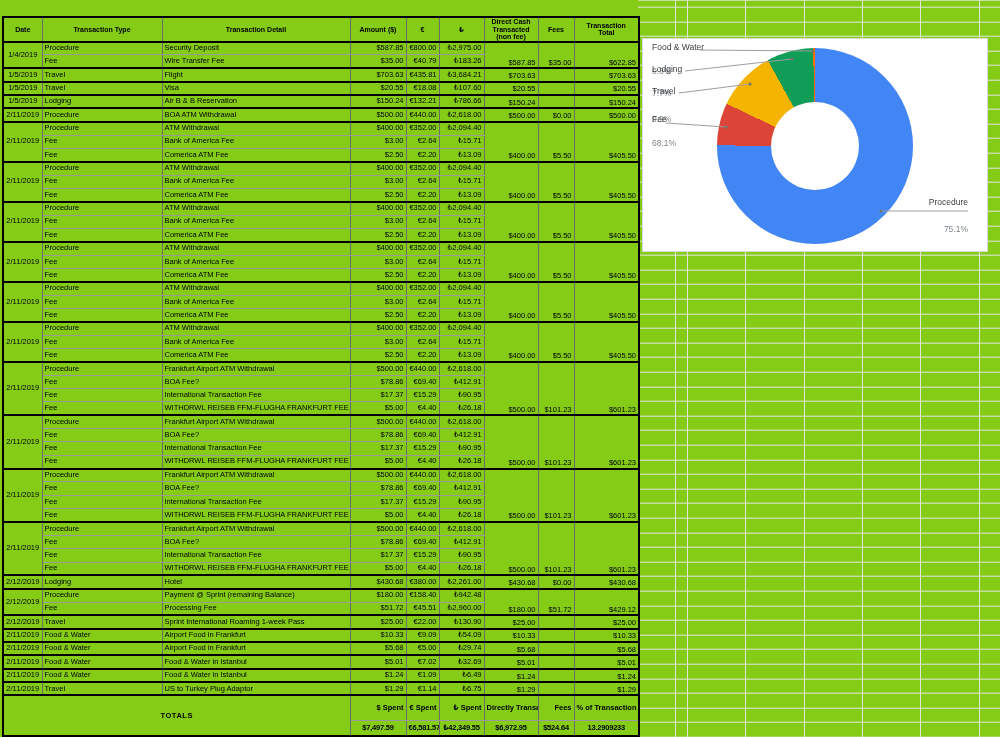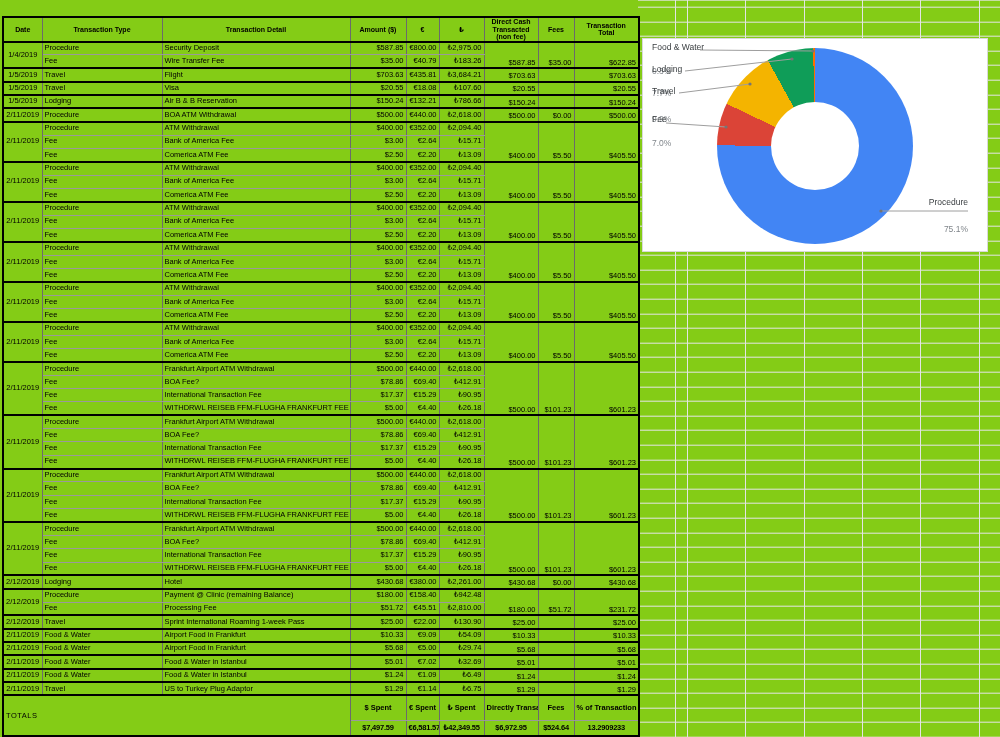--- a/index.html
+++ b/index.html
@@ -31,25 +31,25 @@
     white-space:pre-line;font-size:7px;height:20px;line-height:1.08;
   }
   tr.g-first>td{border-top:2px solid #000;}
   tbody tr{height:13.35px;}
   td.c-date{text-align:center;vertical-align:middle;}
   td.c-type,td.c-detail{text-align:left;}
   td.c-num{text-align:right;font-size:7px;padding:0 1px;}
   td.c-merge{vertical-align:bottom;text-align:right;font-size:7px;padding:0 2px 1px 1px;}
   
   td.totals-title{
-    text-align:left;vertical-align:middle;font-weight:normal;
+    text-align:center;vertical-align:middle;font-weight:bold;
     font-size:19px;letter-spacing:.5px;padding-right:4px;border-top:2px solid #000;
   }
   td.tot-head{
-    font-weight:bold;text-align:center;vertical-align:middle;white-space:pre-line;
+    font-weight:bold;text-align:right;vertical-align:middle;white-space:pre-line;
     font-size:6.6px;line-height:1.1;height:24px;border-top:2px solid #000;
   }
   td.tot-val{
     font-weight:bold;text-align:center;font-size:6.8px;height:14px;
     letter-spacing:-.2px;padding:0 2px;
   }
   td.tot-val.ctr{text-align:center;}
   
   .chart-card{
     position:absolute;left:642px;top:38px;width:344px;height:212px;
@@ -446,34 +446,34 @@
           <td class="c-num">$430.68</td>
           <td class="c-num">€380.00</td>
           <td class="c-num">₺2,261.00</td>
           <td class="c-merge">$430.68</td>
           <td class="c-merge">$0.00</td>
           <td class="c-merge">$430.68</td>
         </tr>
         <tr class="g-first">
           <td class="c-date" rowspan="2">2/12/2019</td>
           <td class="c-type">Procedure</td>
-          <td class="c-detail">Payment @ Clinic (remaining Balance)</td>
+          <td class="c-detail">Payment @ Sprint (remaining Balance)</td>
           <td class="c-num">$180.00</td>
           <td class="c-num">€158.40</td>
           <td class="c-num">₺942.48</td>
           <td class="c-merge" rowspan="2">$180.00</td>
           <td class="c-merge" rowspan="2">$51.72</td>
-          <td class="c-merge" rowspan="2">$231.72</td>
+          <td class="c-merge" rowspan="2">$429.12</td>
         </tr>
         <tr>
           <td class="c-type">Fee</td>
           <td class="c-detail">Processing Fee</td>
           <td class="c-num">$51.72</td>
           <td class="c-num">€45.51</td>
-          <td class="c-num">₺2,810.00</td>
+          <td class="c-num">₺2,960.00</td>
         </tr>
         <tr class="g-first">
           <td class="c-date">2/12/2019</td>
           <td class="c-type">Travel</td>
           <td class="c-detail">Sprint International Roaming 1-week Pass</td>
           <td class="c-num">$25.00</td>
           <td class="c-num">€22.00</td>
           <td class="c-num">₺130.90</td>
           <td class="c-merge">$25.00</td>
           <td class="c-merge"></td>
@@ -572,18 +572,18 @@
       <polyline points="238,172 325,172" fill="none" stroke="#9e9e9e" stroke-width="1"></polyline>
       <circle cx="238" cy="172" r="1.6" fill="#757575"></circle>
     </svg>
     <div class="callout lbl-name" style="left:9px;top:4px">Food &amp; Water</div>
     <div class="callout lbl-pct" style="left:9px;top:16px">0.3%</div>
     <div class="callout lbl-name" style="left:9px;top:26px">Lodging</div>
     <div class="callout lbl-pct" style="left:9px;top:38px">7.7%</div>
     <div class="callout lbl-name" style="left:9px;top:48px">Travel</div>
     <div class="callout lbl-pct" style="left:9px;top:64px">9.9%</div>
     <div class="callout lbl-name" style="left:9px;top:76px">Fee</div>
-    <div class="callout lbl-pct" style="left:9px;top:88px">7.0%</div>
+    <div class="callout lbl-pct" style="left:9px;top:88px">68.1%</div>
     <div class="callout lbl-name r-align" style="right:19px;top:159px;width:60px">Procedure</div>
     <div class="callout lbl-pct r-align" style="right:19px;top:174px;width:60px">75.1%</div>
   </div>
 
 </div>
 
 </body></html>

